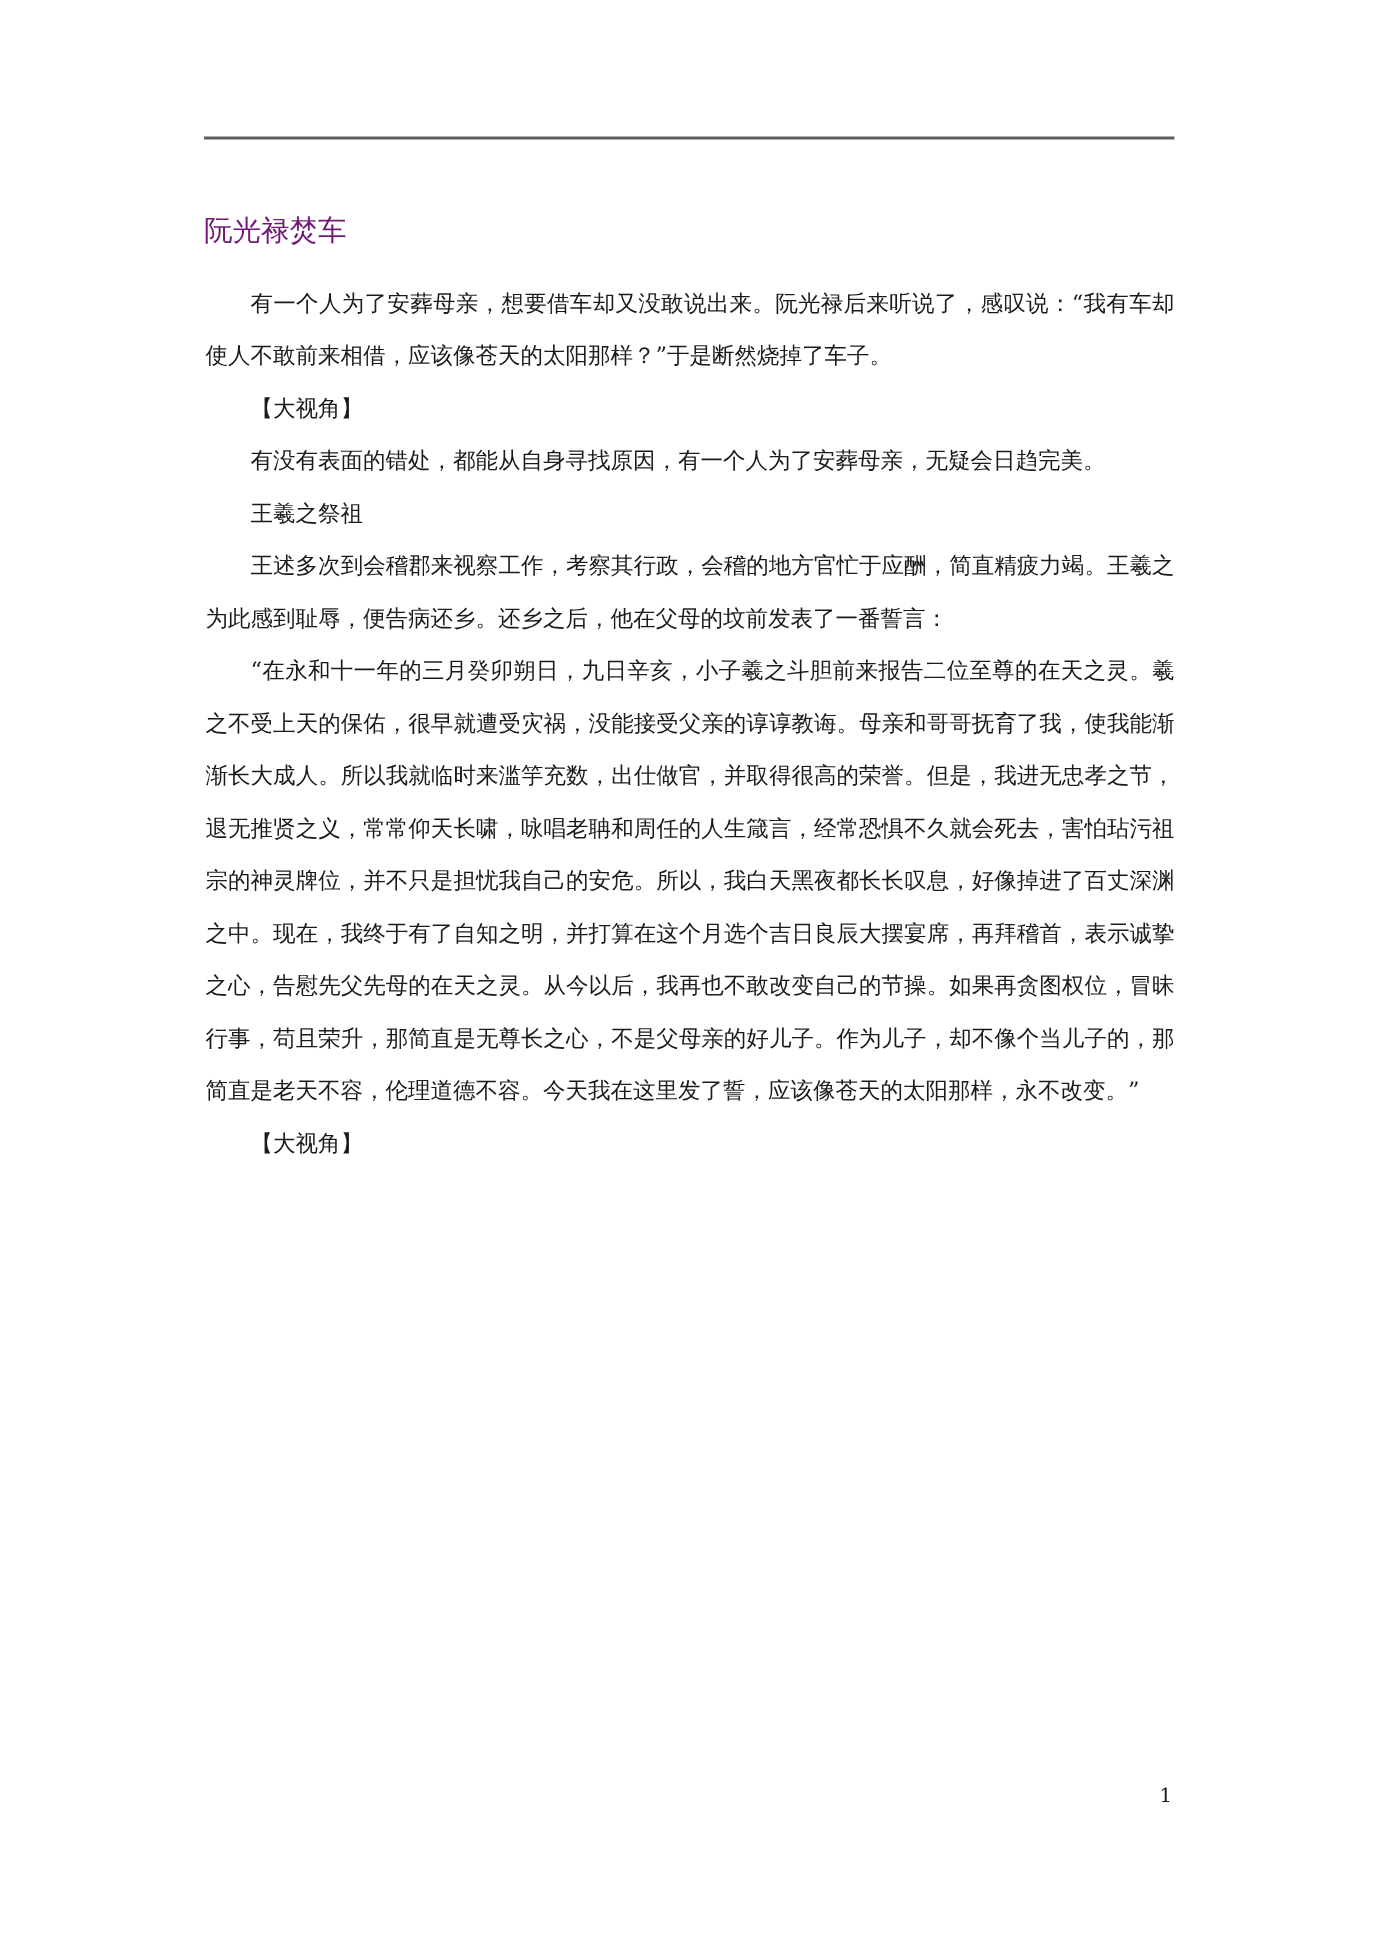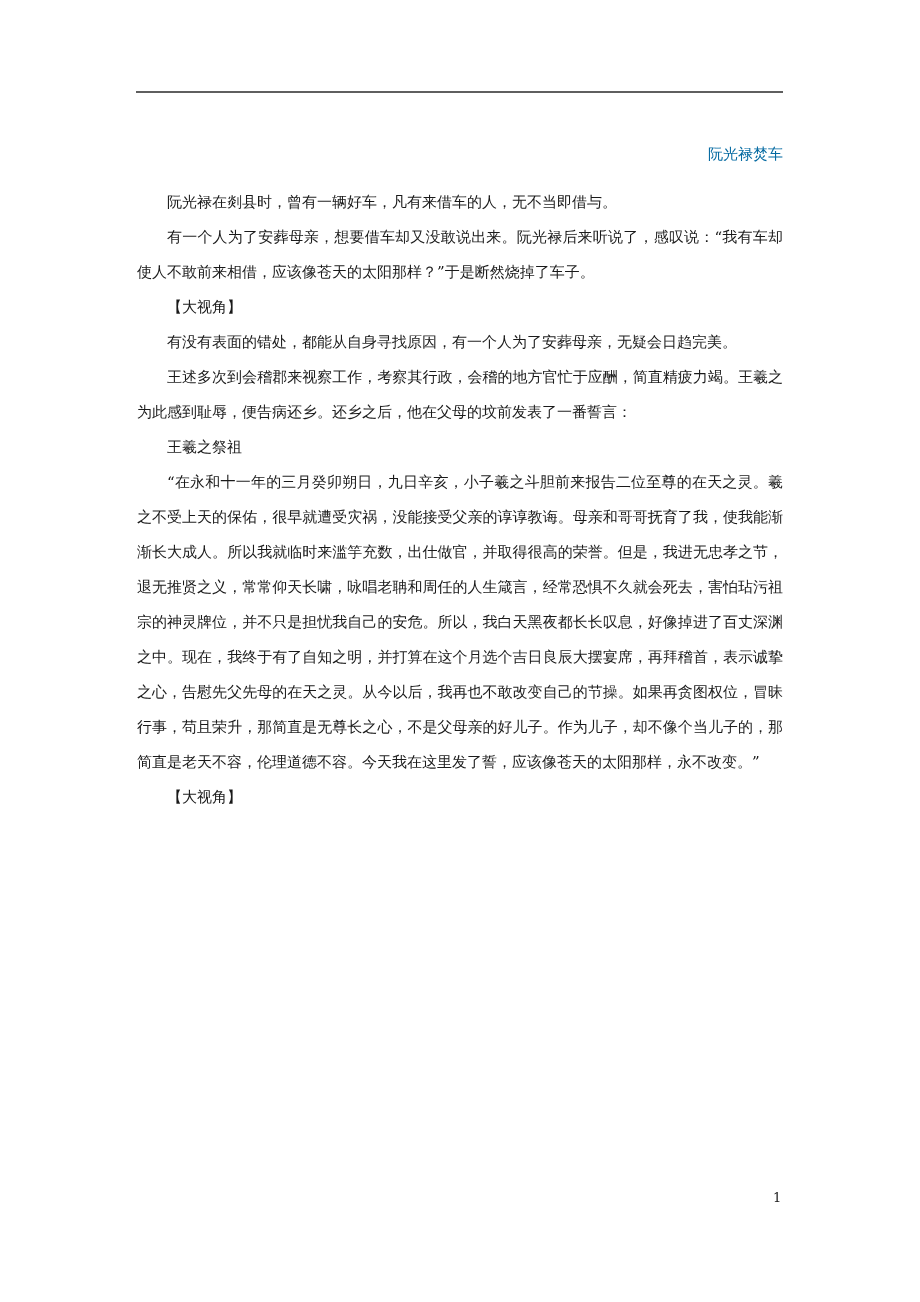--- a/index.html
+++ b/index.html
@@ -1,36 +1,35 @@
 <!DOCTYPE html>
 <html><head>
 <meta charset="utf-8">
 <style>
   html, body { margin: 0; padding: 0; background: #ffffff; }
   body { width: 920px; height: 1302px; position: relative; overflow: hidden;
          font-family: "DejaVu Serif", "Liberation Serif", serif; color: #1a1a1a; }
   .rule { position: absolute; left: 136px; top: 91px; width: 647px; height: 2px; background: #5f5f5f; }
-  .title { position: absolute; left: 136px; width: 647px; top: 140px; text-align: right;
-           color: #0369a1; font-size: 15px; line-height: 28px; }
+  .title { position: absolute; left: 136px; width: 647px; top: 140px; text-align: left;
+           color: #701a75; font-size: 19px; line-height: 28px; }
   .body { position: absolute; left: 137px; top: 185px; width: 646px; font-size: 15px; line-height: 35px;
           text-align: justify; }
   .p { margin: 0; text-indent: 2em; }
   .page-num { position: absolute; left: 773px; top: 1190px; font-size: 13px; line-height: 16px; }
 </style>
 </head>
 <body>
 
 <div class="rule"></div>
 
 <div class="title">阮光禄焚车</div>
 
 <div class="body">
-  <p class="p">阮光禄在剡县时，曾有一辆好车，凡有来借车的人，无不当即借与。</p>
   <p class="p">有一个人为了安葬母亲，想要借车却又没敢说出来。阮光禄后来听说了，感叹说：“我有车却使人不敢前来相借，应该像苍天的太阳那样？”于是断然烧掉了车子。</p>
   <p class="p">【大视角】</p>
   <p class="p">有没有表面的错处，都能从自身寻找原因，有一个人为了安葬母亲，无疑会日趋完美。</p>
+  <p class="p">王羲之祭祖</p>
   <p class="p">王述多次到会稽郡来视察工作，考察其行政，会稽的地方官忙于应酬，简直精疲力竭。王羲之为此感到耻辱，便告病还乡。还乡之后，他在父母的坟前发表了一番誓言：</p>
-  <p class="p">王羲之祭祖</p>
   <p class="p">“在永和十一年的三月癸卯朔日，九日辛亥，小子羲之斗胆前来报告二位至尊的在天之灵。羲之不受上天的保佑，很早就遭受灾祸，没能接受父亲的谆谆教诲。母亲和哥哥抚育了我，使我能渐渐长大成人。所以我就临时来滥竽充数，出仕做官，并取得很高的荣誉。但是，我进无忠孝之节，退无推贤之义，常常仰天长啸，咏唱老聃和周任的人生箴言，经常恐惧不久就会死去，害怕玷污祖宗的神灵牌位，并不只是担忧我自己的安危。所以，我白天黑夜都长长叹息，好像掉进了百丈深渊之中。现在，我终于有了自知之明，并打算在这个月选个吉日良辰大摆宴席，再拜稽首，表示诚挚之心，告慰先父先母的在天之灵。从今以后，我再也不敢改变自己的节操。如果再贪图权位，冒昧行事，苟且荣升，那简直是无尊长之心，不是父母亲的好儿子。作为儿子，却不像个当儿子的，那简直是老天不容，伦理道德不容。今天我在这里发了誓，应该像苍天的太阳那样，永不改变。”</p>
   <p class="p">【大视角】</p>
 </div>
 
 <div class="page-num">1</div>
 
 </body></html>

